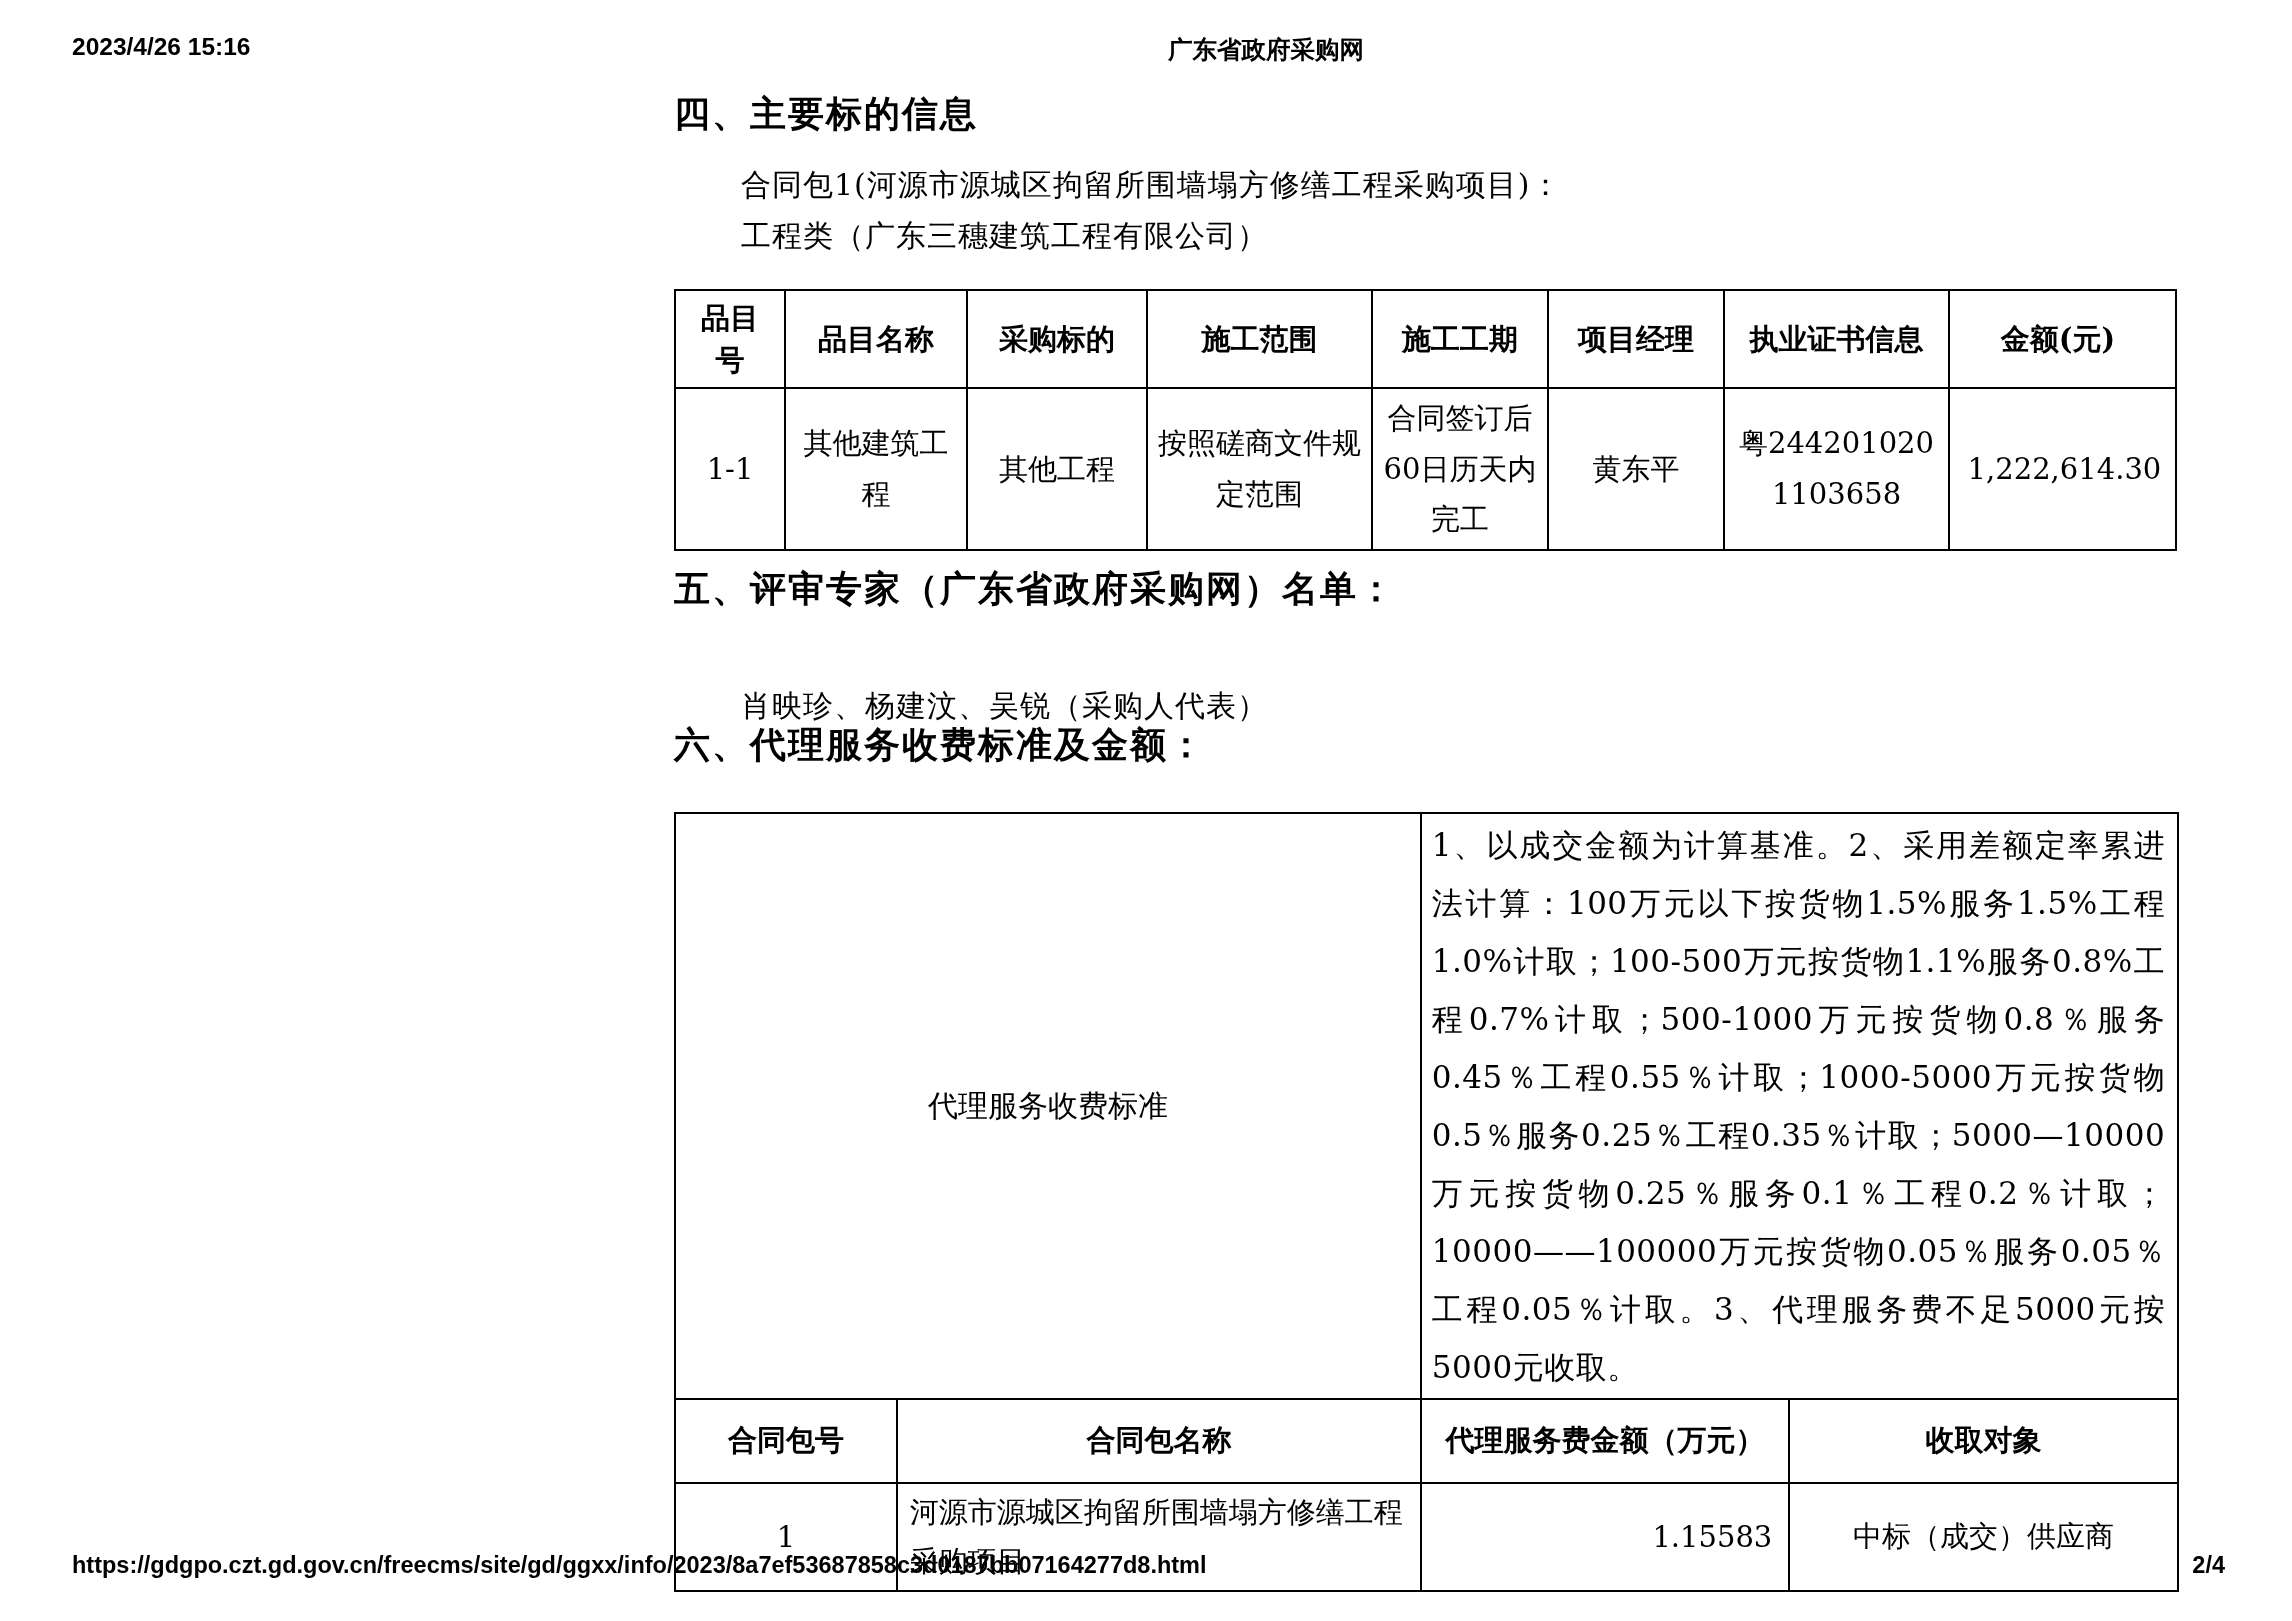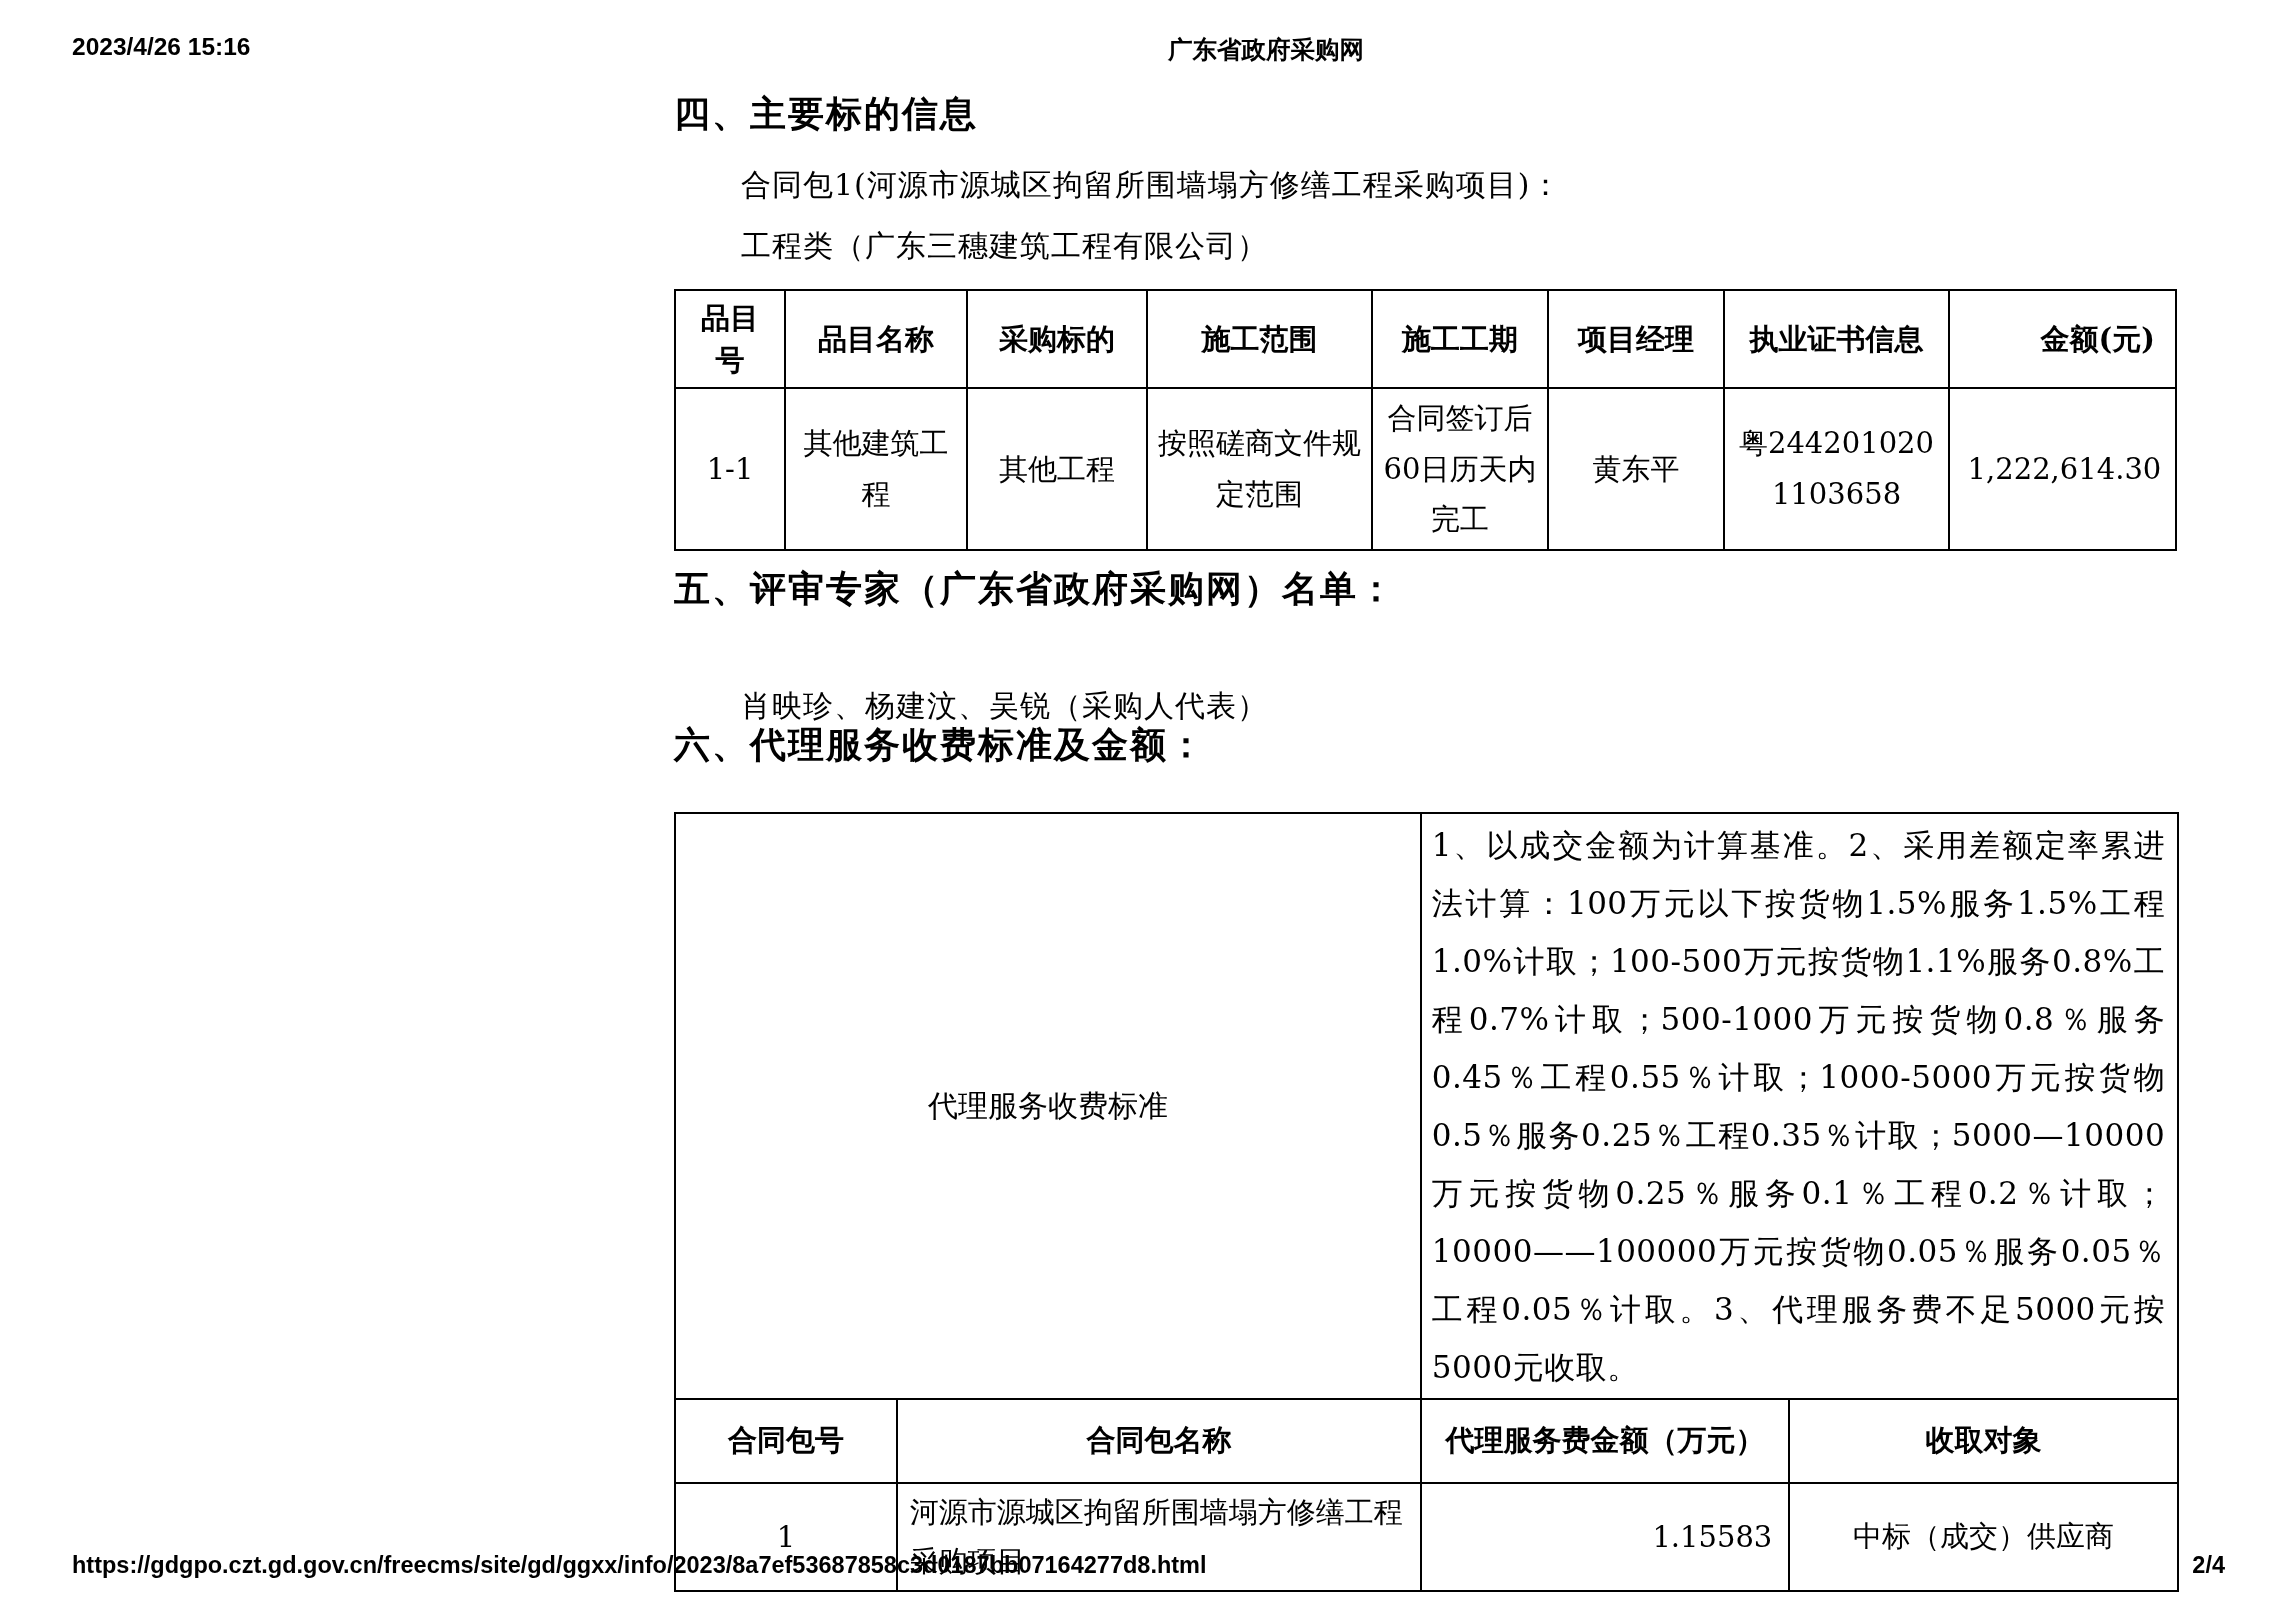--- a/index.html
+++ b/index.html
@@ -41,21 +41,21 @@
   .body-line {
     position: absolute;
     left: 741px;
     font-size: 30px;
     font-weight: 400;
     white-space: nowrap;
     letter-spacing: 1px;
   }
   #sec4-heading { top: 90px; }
   #para-package { top: 165px; }
-  #para-type    { top: 226px; font-family: Liberation Mono, monospace; }
+  #para-type    { top: 216px; font-family: Liberation Mono, monospace; }
   #sec5-heading { top: 565px; }
   #para-names   { top: 642px; margin-top: 44px; }
   #sec6-heading { top: 721px; }
 
   
   table {
     position: absolute;
     left: 674px;
     border-collapse: collapse;
     table-layout: fixed;
@@ -72,21 +72,21 @@
   }
   th { font-weight: 700; }
 
   
   #items-table { top: 289px; width: 1460px; }
   #items-table .hdr-row  { height: 98px; }
   #items-table .data-row { height: 147px; }
   #items-table td { line-height: 1.75; word-break: break-all; }
   #items-table th { line-height: 1.45; padding: 3.9px 10.8px; }
   #items-table .scope-cell, #items-table .cert-cell { padding: 3.9px 5.9px; }
-  #items-table .amount-h { text-align: right; padding-right: 20px; }
+  #items-table .amount-h { padding-right: 20px; }
   #items-table .amount-c { text-align: right; padding-right: 13.7px; white-space: nowrap; margin-left: 11px; }
 
   
   #fee-table { top: 812px; width: 1504px; }
   #fee-table .std-row  { height: 519px; }
   #fee-table .hdr-row  { height: 84px; }
   #fee-table .data-row { height: 100px; }
   #fee-table .std-label {
     text-align: center;
     font-size: 30px;

